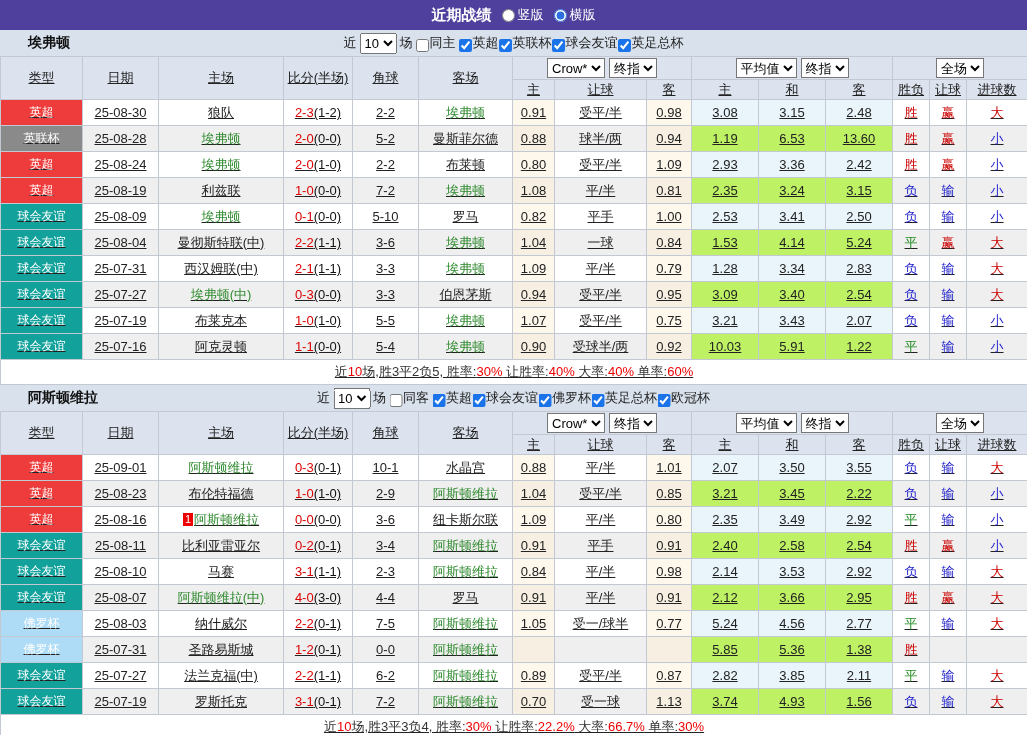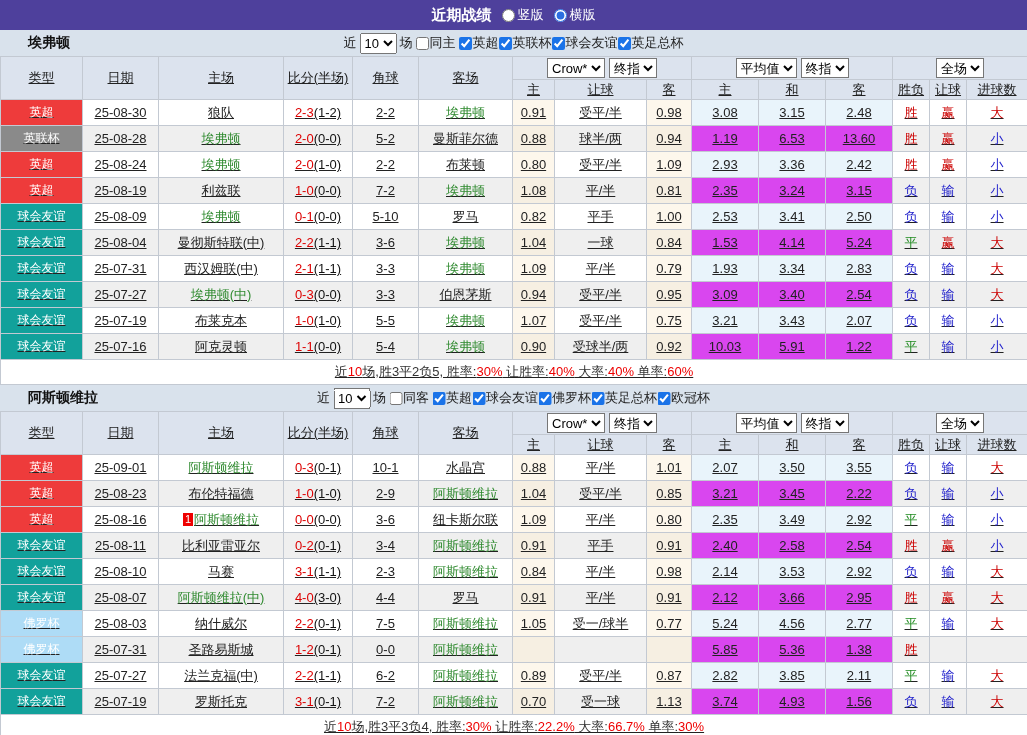--- a/index.html
+++ b/index.html
@@ -18,36 +18,36 @@
   .topbar label { display:flex; align-items:center; gap:3px; font-size:13px; cursor:pointer; }
   .topbar input[type=radio]{ width:13px; height:13px; accent-color:#2b6fe0; }
   
   .filter-row { height:26px; position:relative; display:flex; align-items:center; }
   .team-name { font-weight:bold; padding-left:28px; font-size:14px; color:#111; }
   .filter-controls {
     position:absolute; left:50%; transform:translateX(-50%);
     display:flex; align-items:center; gap:3px; white-space:nowrap;
   }
   .filter-controls select { height:21px; font-size:13px; }
-  .filter-controls label { display:flex; align-items:center; cursor:pointer; }
+  .filter-controls label { display:flex; align-items:flex-end; cursor:pointer; }
   .filter-controls input[type=checkbox]{ width:13px; height:13px; accent-color:#1a73e8; margin-right:1px; }
   
   table { width:1027px; border-collapse:collapse; table-layout:fixed; background:#fff;text-decoration:underline; }
   th, td { border:1px solid #c3c9d2; text-align:center; overflow:hidden; white-space:nowrap; }
   thead th { background:#dce3ee; font-weight:normal; color:#1b1b1b; }
   thead tr { height:20px; }
   thead .grp { padding:1px 0; }
   thead select { height:20px; font-size:13px; margin:0 2px; background:#fff; }
   tbody tr { height:26px; }
   tbody tr.odd td { background:#fff; }
   tbody tr.even td { background:#efefef; }
   tbody tr.odd td.c-cream { background:#fdf7ec; }
   tbody tr.even td.c-cream { background:#f6efe2; }
   tbody tr.odd td.c-blue { background:#e9f4fb; }
-  tbody tr.even td.c-blue { background:#d946ef; }
+  tbody tr.even td.c-blue { background:#bef264; }
   td.badge { color:#fff; font-size:12px; }
   .team-link { cursor:pointer; }
   .green { color:#2f8a2f; }
   .score-main { color:#dd0000; }
   .score-half { color:#111; }
   .redcard {
     display:inline-block; background:#e00; color:#fff; font-size:11px;
     line-height:13px; padding:0 2px; margin-right:1px; vertical-align:1px;
   }
   tfoot td { height:25px; background:#fff; font-size:13px; color:#333; }
@@ -242,21 +242,21 @@
         <tr class="odd">
           <td class="badge" style="background: rgb(18, 161, 155);">球会友谊</td>
           <td>25-07-31</td>
           <td><span class="team-link">西汉姆联(中)</span></td>
           <td><span class="score-main">2-1</span><span class="score-half">(1-1)</span></td>
           <td>3-3</td>
           <td><span class="team-link green">埃弗顿</span></td>
           <td class="c-cream">1.09</td>
           <td>平/半</td>
           <td class="c-cream">0.79</td>
-          <td class="c-blue">1.93</td>
+          <td class="c-blue">1.28</td>
           <td class="c-blue">3.34</td>
           <td class="c-blue">2.83</td>
           <td class="res" style="color: rgb(34, 34, 204);">负</td>
           <td class="res" style="color: rgb(34, 34, 204);">输</td>
           <td class="res" style="color: rgb(204, 0, 0);">大</td>
         </tr>
         <tr class="even">
           <td class="badge" style="background: rgb(18, 161, 155);">球会友谊</td>
           <td>25-07-27</td>
           <td><span class="team-link green">埃弗顿(中)</span></td>

